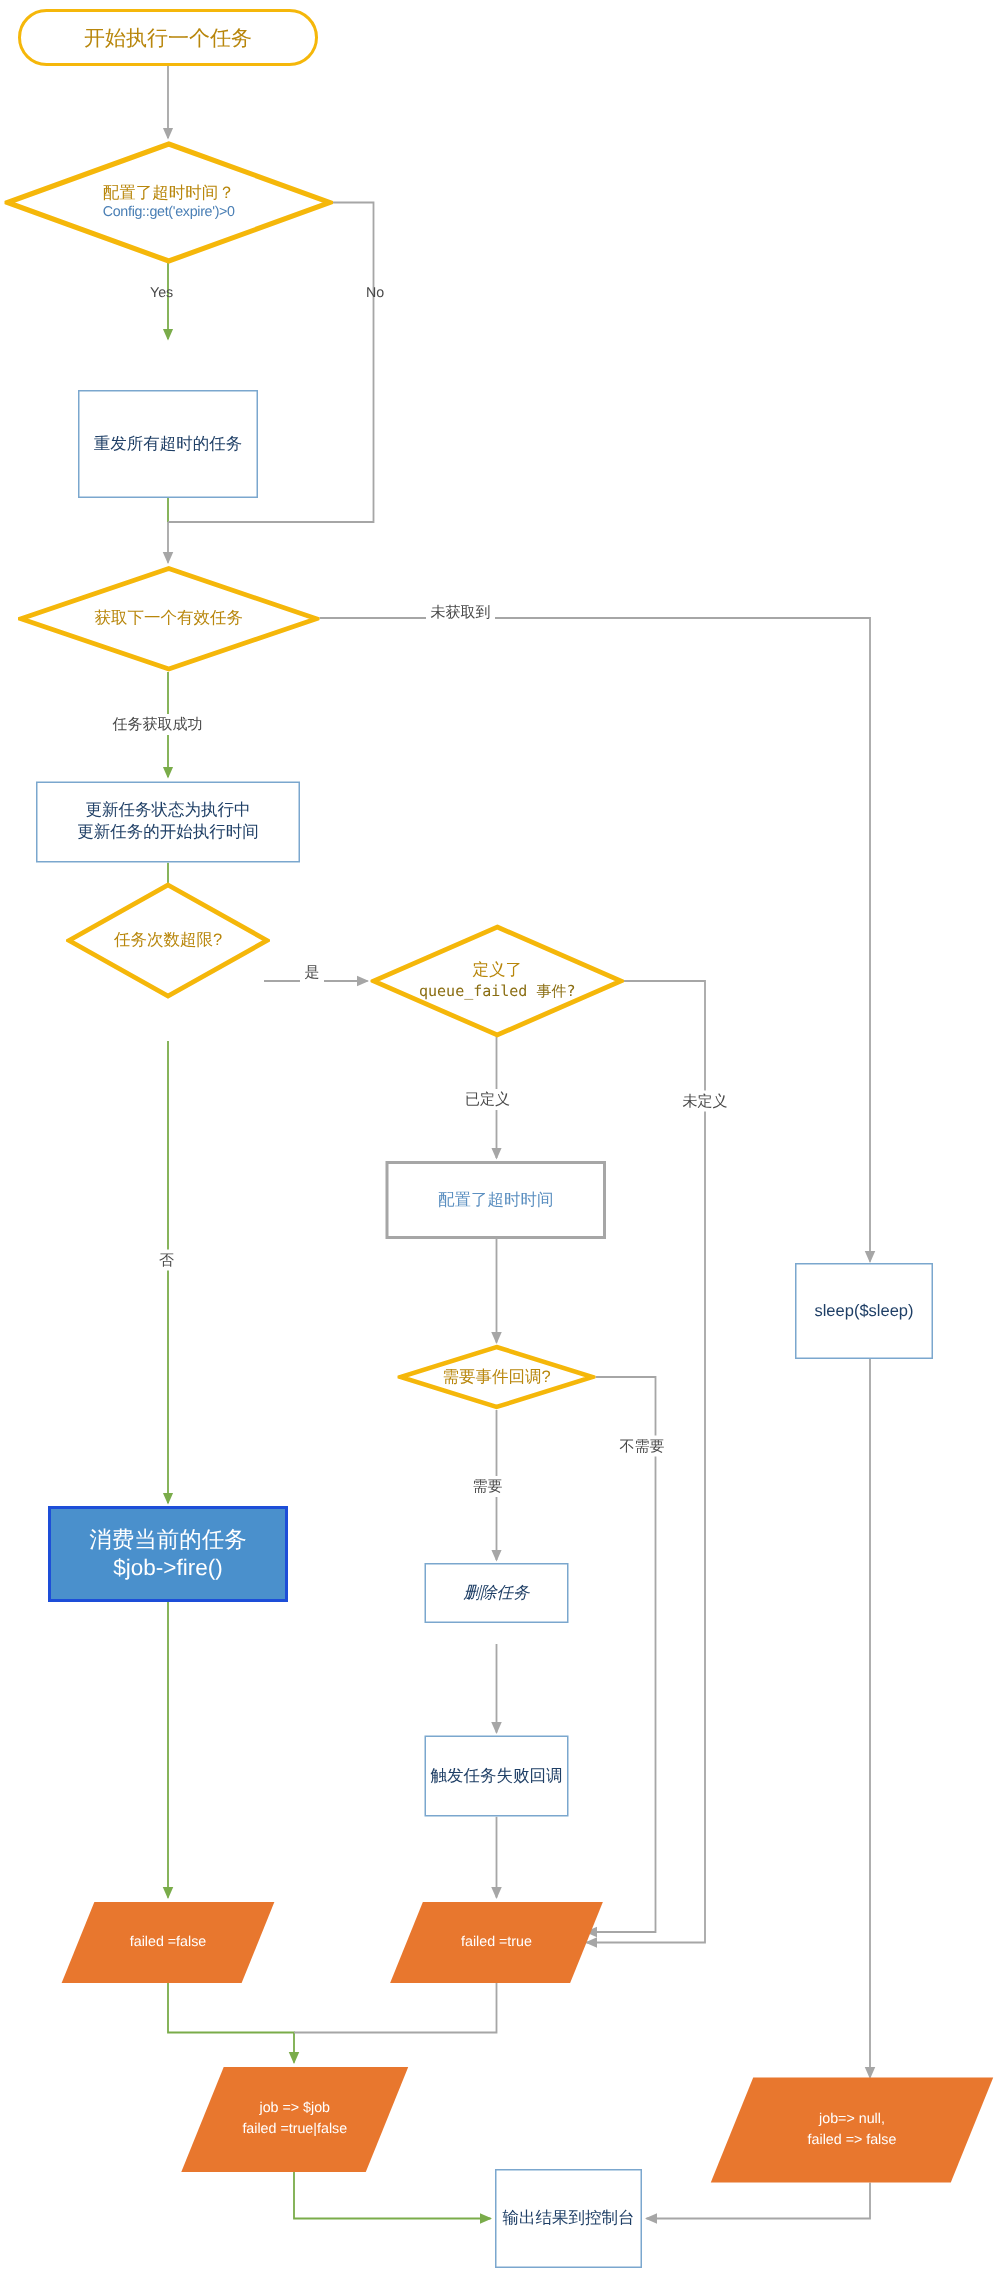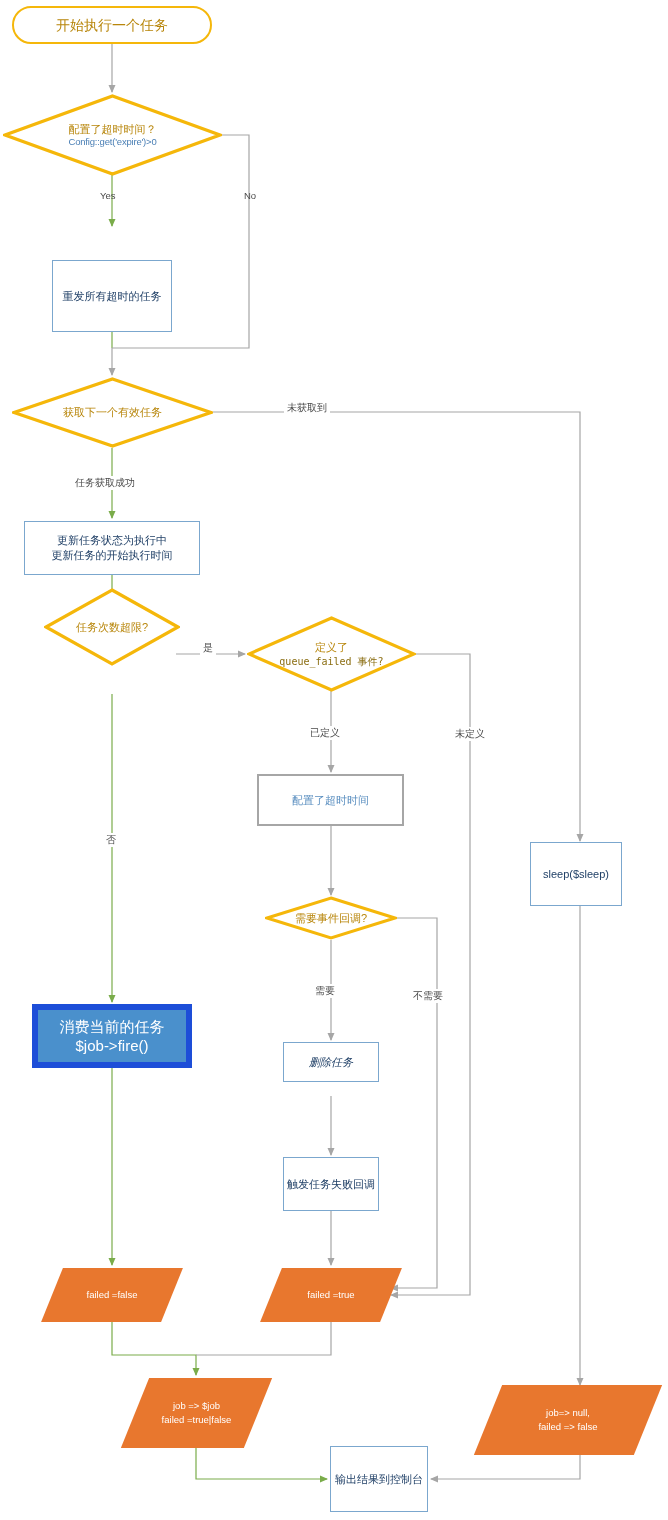--- a/index.html
+++ b/index.html
@@ -76,21 +76,21 @@
   }
   
   .proc-gray{
     border:2px solid #a6a6a6;
     background:#ffffff;
     color:#5b8fc0;
     font-size:11px;
   }
   
   .proc-fill{
-    border:6px solid #1d4ed8;
+    border:2px solid #1d4ed8;
     background:#4a90cc;
     color:#ffffff;
     font-size:15px;
     line-height:1.3;
   }
   
   .data{
     background:transparent;
     color:#ffffff;
     font-size:9.5px;
@@ -298,15 +298,15 @@
 
   <div class="elabel" style="left:100px;top:190px;">Yes</div>
   <div class="elabel" style="left:244px;top:190px;">No</div>
   <div class="elabel cn" style="left:284px;top:401px;background:#fff;padding:0 3px;">未获取到</div>
   <div class="elabel cn" style="left:72px;top:476px;background:#fff;padding:0 3px;">任务获取成功</div>
   <div class="elabel cn" style="left:200px;top:641px;background:#fff;padding:0 3px;">是</div>
   <div class="elabel cn" style="left:103px;top:833px;background:#fff;padding:0 3px;">否</div>
   <div class="elabel cn" style="left:307px;top:726px;background:#fff;padding:0 3px;">已定义</div>
   <div class="elabel cn" style="left:452px;top:727px;background:#fff;padding:0 3px;">未定义</div>
   <div class="elabel cn" style="left:312px;top:984px;background:#fff;padding:0 3px;text-align:center;">需要</div>
-  <div class="elabel cn" style="left:410px;top:957px;background:#fff;padding:0 3px;margin-top:32px;">不需要</div>
+  <div class="elabel cn" style="left:410px;top:957px;background:#fff;padding:0 3px;">不需要</div>
 
 </div>
 
 </body></html>

